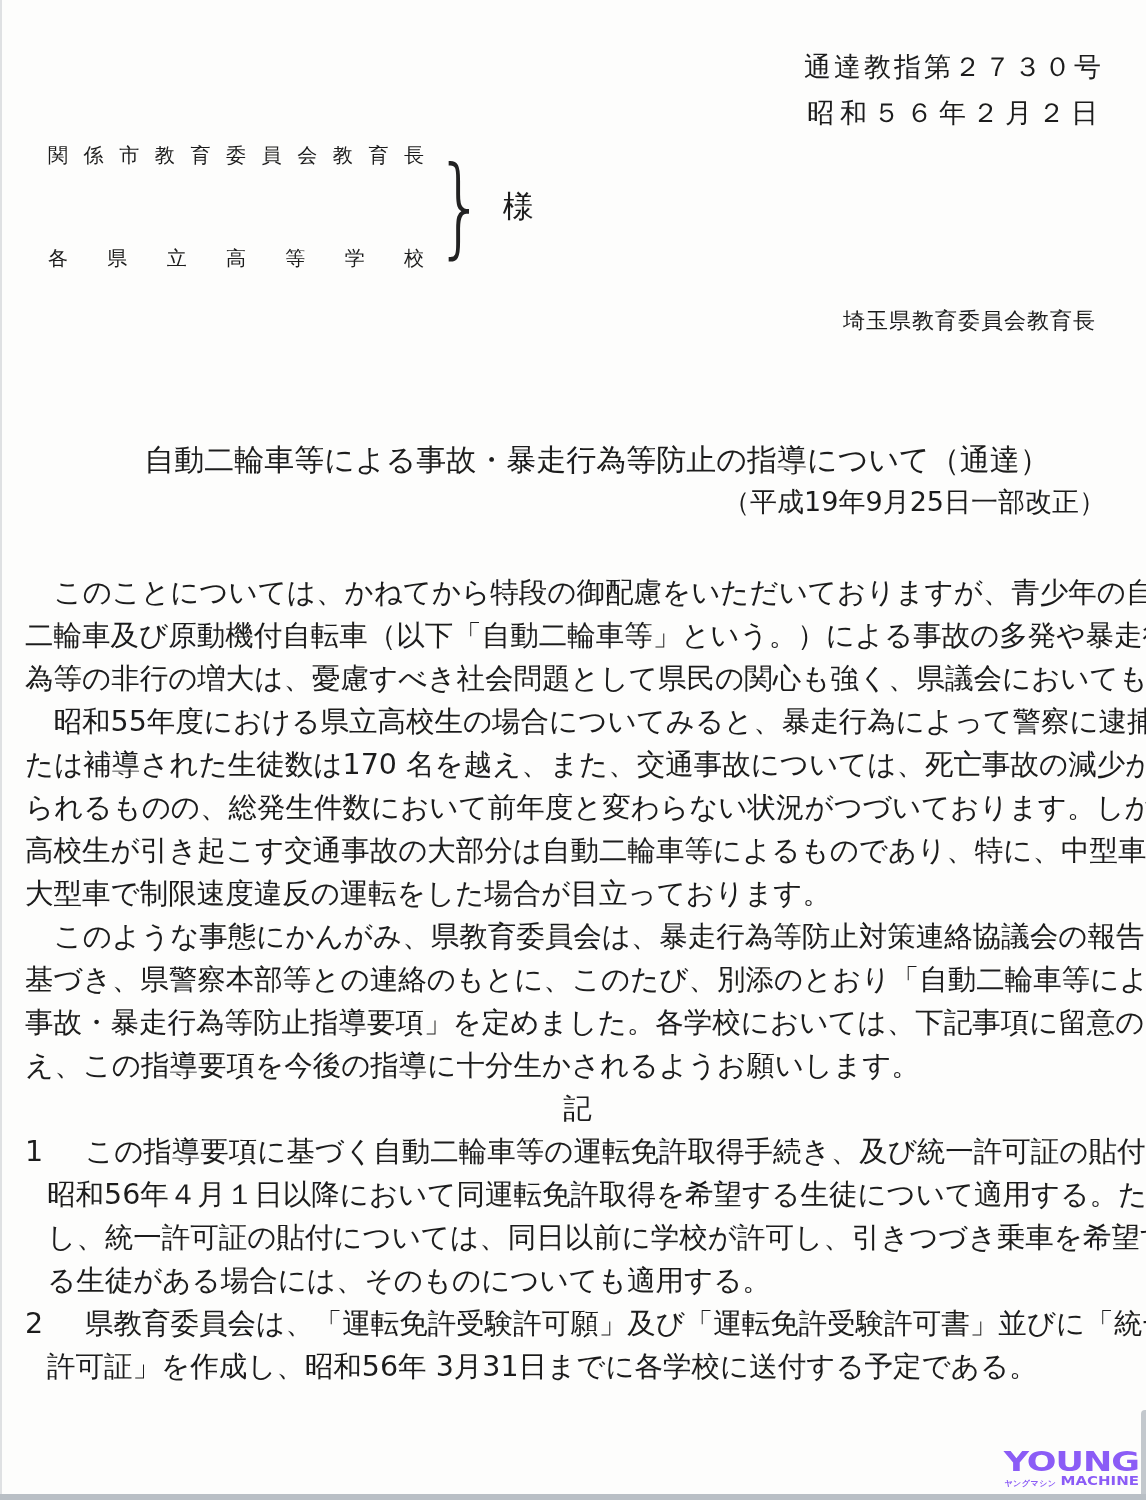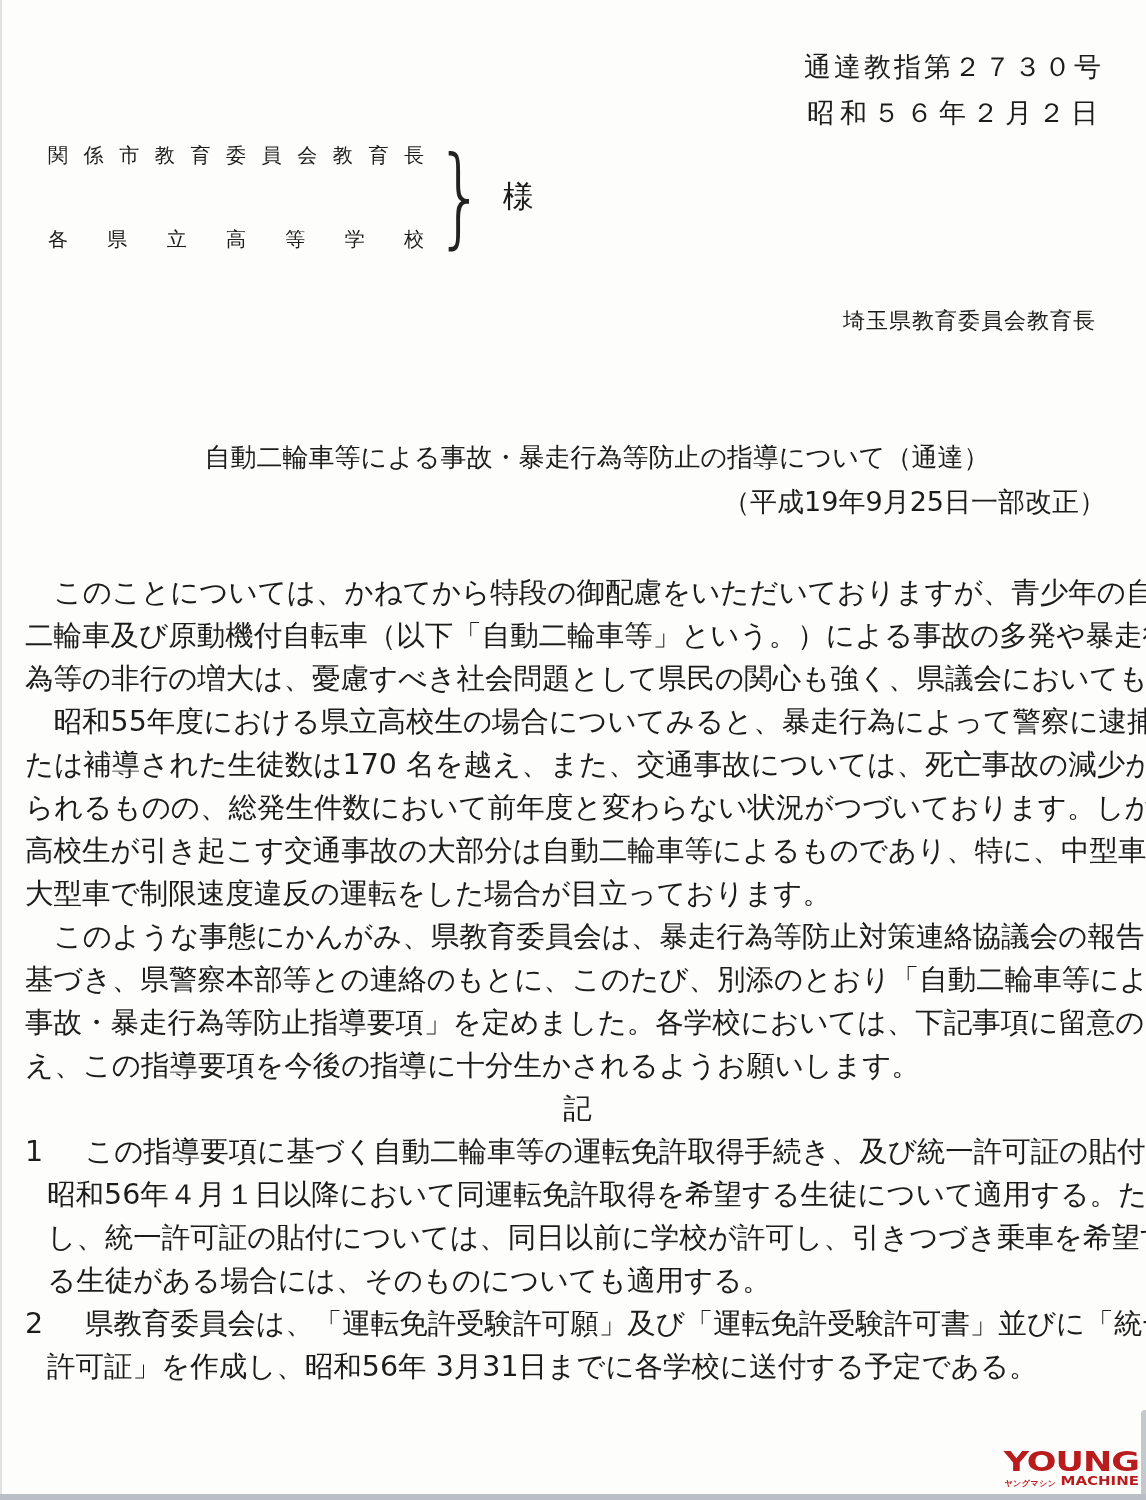--- a/index.html
+++ b/index.html
@@ -50,21 +50,21 @@
     width: 376px;
   }
   .addressee-line {
     font-size: 20px;
     line-height: 38px;
     text-align: justify;
     text-align-last: justify;
     white-space: nowrap;
   }
   .addressee-line + .addressee-line {
-    margin-top: 46px;
+    margin-top: 65px;
     font-family: Liberation Serif, serif;
   }
   .brace {
     font-size: 108px;
     font-weight: 300;
     line-height: 118px;
     transform: scaleX(0.72);
     margin-left: 2px;
     color: #222;
   }
@@ -84,21 +84,21 @@
   }
 
   
   .doc-title {
     position: absolute;
     top: 440px;
     left: 0;
     right: 0;
     text-align: center;
     text-indent: 48px;
-    font-size: 26px;
+    font-size: 30px;
     white-space: nowrap;
   }
   .revision-note {
     position: absolute;
     top: 484px;
     right: 40px;
     font-size: 27px;
     white-space: nowrap;
   }
 
@@ -130,21 +130,21 @@
   }
   .item-line.cont {
     padding-left: 22px;
   }
 
   
   .watermark {
     position: absolute;
     right: 7px;
     bottom: 12px;
-    color: #b91c1c;
+    color: #8b5cf6;
     text-align: right;
     line-height: 1;
   }
   .wm-young {
     font-size: 35px;
     font-weight: 800;
     letter-spacing: -1px;
     transform: scaleY(0.78);
     transform-origin: bottom right;
     white-space: nowrap;

